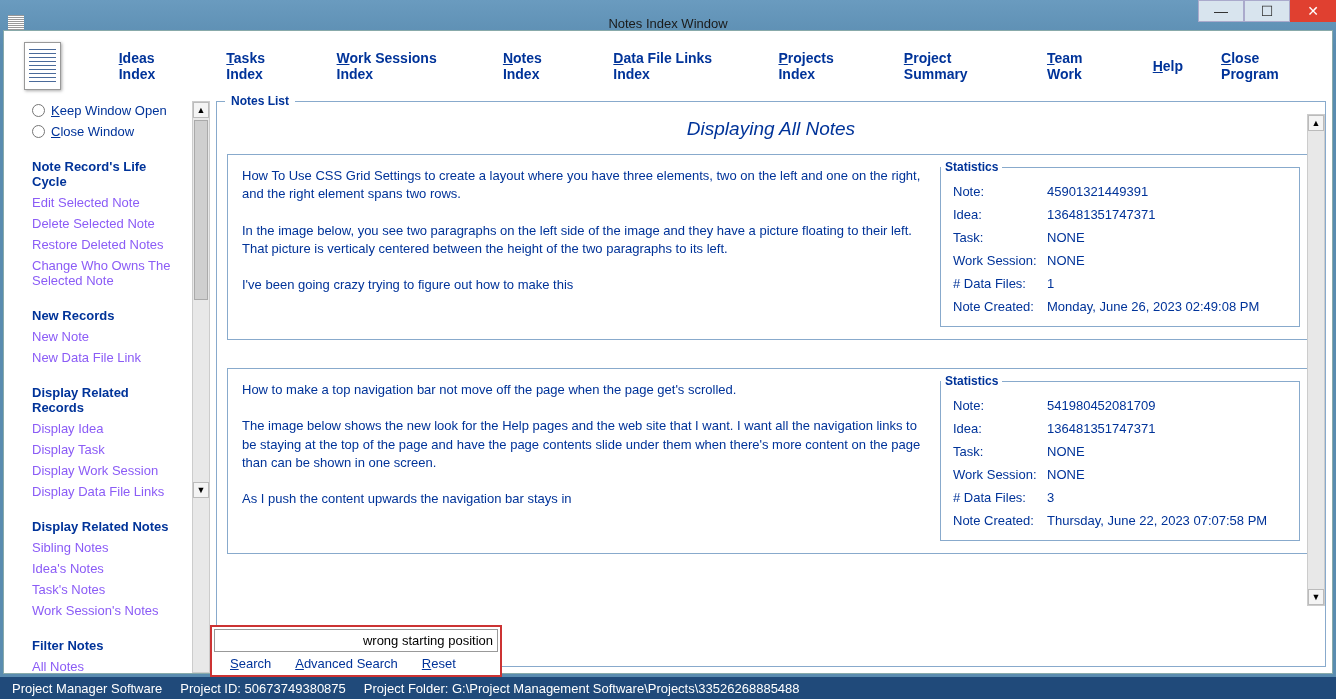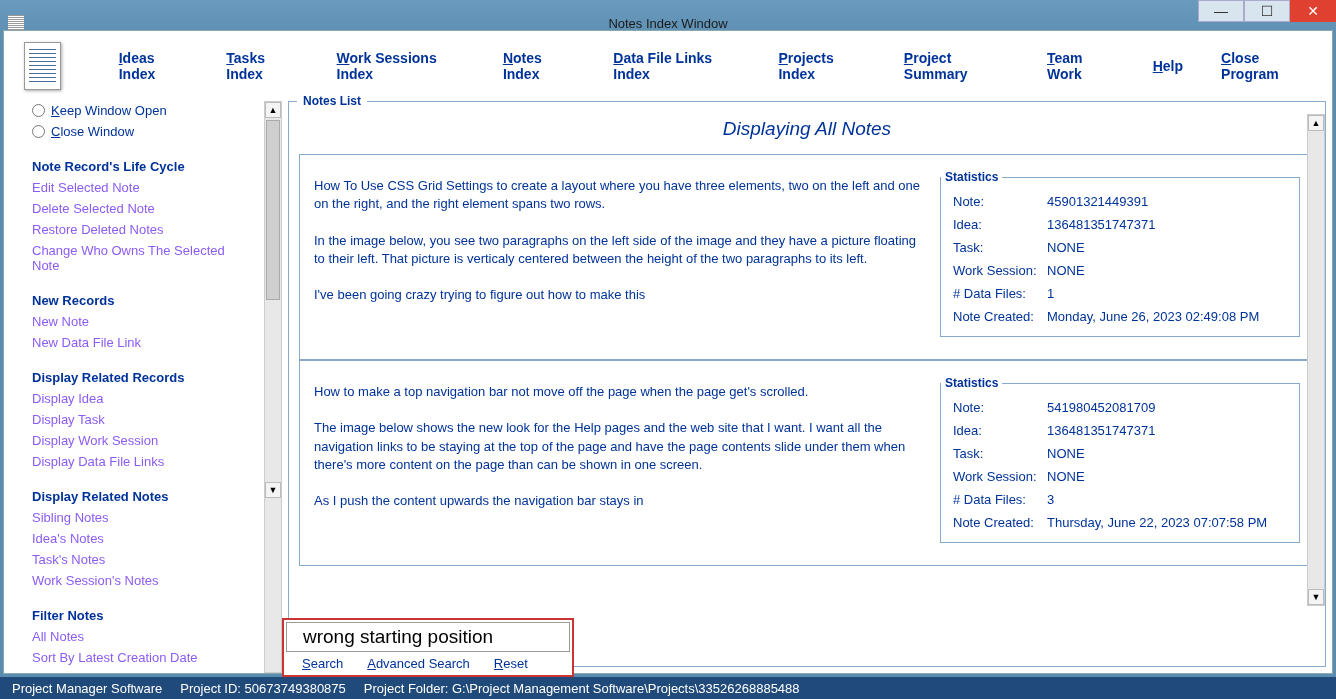--- a/index.html
+++ b/index.html
@@ -10,42 +10,42 @@
 .tb-buttons { position:absolute; right:0; top:0; display:flex; }
 .tb-btn { width:46px; height:22px; display:flex; align-items:center; justify-content:center; font-size:14px; }
 .tb-min,.tb-max { background:#d8e4ee; color:#333; border:1px solid #aac; }
 .tb-close { background:#e04030; color:#fff; }
 .window { position:absolute; top:30px; left:3px; right:3px; bottom:25px; background:#fff; border:1px solid #8aa; }
 .topmenu { height:70px; display:flex; align-items:center; padding:0 20px; gap:38px; }
 .doc-icon { width:40px; height:48px; background:#fff; border:1px solid #999; box-shadow:1px 1px 3px #aaa; position:relative; margin-right:20px; background-image:repeating-linear-gradient(#4a6a9a 0,#4a6a9a 1px,transparent 1px,transparent 4px); background-position:4px 6px; background-size:calc(100% - 8px) calc(100% - 10px); background-repeat:no-repeat; }
 .menu-item { color:#003399; font-weight:bold; font-size:14px; cursor:pointer; }
 .menu-item::first-letter { text-decoration:underline; }
 .body-area { display:flex; height:calc(100% - 70px); }
-.left-col { width:260px; padding:0 14px 0 28px; overflow:hidden; }
+.left-col { width:188px; padding:0 14px 0 28px; overflow:hidden; }
 .radio-row { display:flex; align-items:center; gap:6px; margin-bottom:6px; color:#003399; font-size:13px; }
 .radio-row input { margin:0; }
 .radio-row label::first-letter { text-decoration:underline; }
 .side-header { color:#003399; font-weight:bold; font-size:13px; margin-top:20px; margin-bottom:6px; }
 .side-link { color:#8b5cf6; font-size:13px; margin-bottom:6px; cursor:pointer; display:block; }
 .scroll-strip { width:18px; background:#e8e8e8; border:1px solid #ccc; position:relative; }
 .scroll-strip .arrow { position:absolute; left:0; right:0; height:16px; background:#f4f4f4; border:1px solid #bbb; text-align:center; font-size:9px; line-height:14px; }
 .scroll-strip .thumb { position:absolute; left:1px; right:1px; background:#cfcfcf; border:1px solid #aaa; }
 .center { flex:1; padding:0 6px 6px 6px; display:flex; flex-direction:column; position:relative; }
 .notes-list { border:1px solid #88aacc; flex:1; position:relative; display:flex; flex-direction:column; }
 .nl-legend { position:absolute; top:-8px; left:8px; background:#fff; padding:0 6px; color:#003399; font-weight:bold; font-size:12px; }
 .nl-title { text-align:center; font-size:19px; color:#003399; padding:16px 0 10px;font-style:italic; }
 .cards { flex:1; overflow:hidden; padding:4px 10px 0 10px; }
-.card { border:1px solid #88aacc; padding:22px 14px; margin-bottom:0; display:flex; gap:12px; }
+.card { border:1px solid #88aacc; padding:12px 14px; margin-bottom:28px; display:flex; gap:12px; }
 .card-text { flex:1; color:#003399; font-size:13px; line-height:1.4; white-space:pre-line; overflow:hidden; }
 .card-stats { width:360px; border:1px solid #88aacc; position:relative; padding:12px 12px 8px; }
 .card-stats .legend { position:absolute; top:-8px; left:0; background:#fff; padding:0 4px; color:#003399; font-weight:bold; font-size:12px; }
 .stat-row { display:flex; padding:4px 0; color:#003399; font-size:13px; }
 .stat-label { width:94px; }
 .search-area { border:2px solid #cc3333; margin-top:4px; padding:2px; position:absolute; left:0; bottom:-4px; width:292px; background:#fff; }
-.search-input { width:100%; border:1px solid #999; padding:3px 16px; font-size:19px; }
+.search-input { width:100%; border:1px solid #999; padding:3px 4px; font-size:13px;text-align:right; }
 .search-links { display:flex; gap:24px; padding:4px 16px 2px; }
 .search-links span { color:#003399; font-size:13px; cursor:pointer; }
 .search-links span::first-letter { text-decoration:underline; }
 .right-col { width:268px; padding:0 10px 6px 4px; display:flex; flex-direction:column; gap:12px; }
 .right-box { border:1px solid #88aacc; position:relative; padding:14px 10px 10px; }
 .right-box .legend { position:absolute; top:-8px; left:8px; background:#fff; padding:0 6px; color:#003399; font-weight:bold; font-size:12px; }
 .count-box { border:3px solid #cc3333; padding:2px 18px; font-size:15px; color:#222; text-align:center; display:inline-block; margin-left:90px; }
 .status-box { background:#ffffdd; flex:1; }
 .status-text { color:#003399; font-size:13px; }
 .statusbar { position:absolute; left:0; right:0; bottom:0; height:22px; background:#204a7a; color:#fff; font-size:13px; display:flex; align-items:center; padding:0 12px; gap:18px; }

